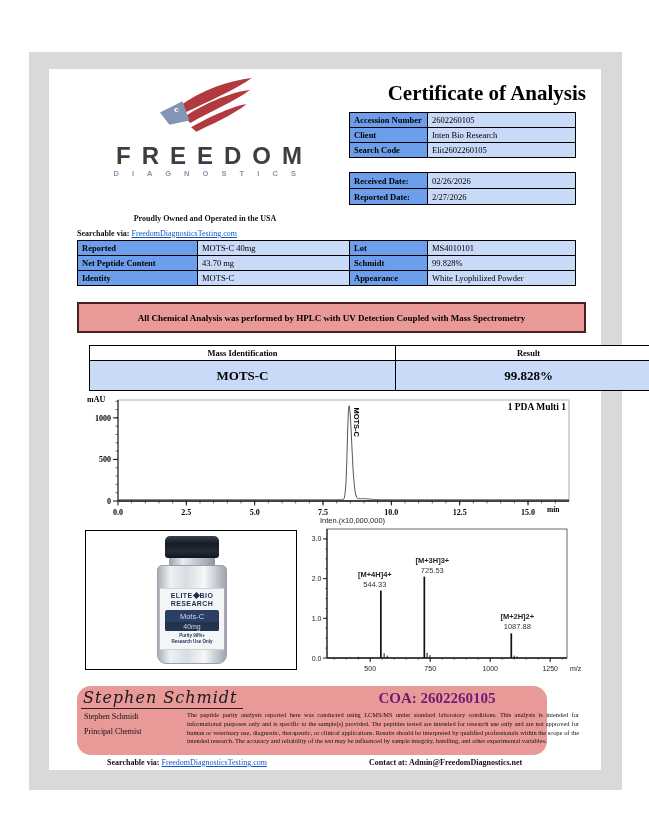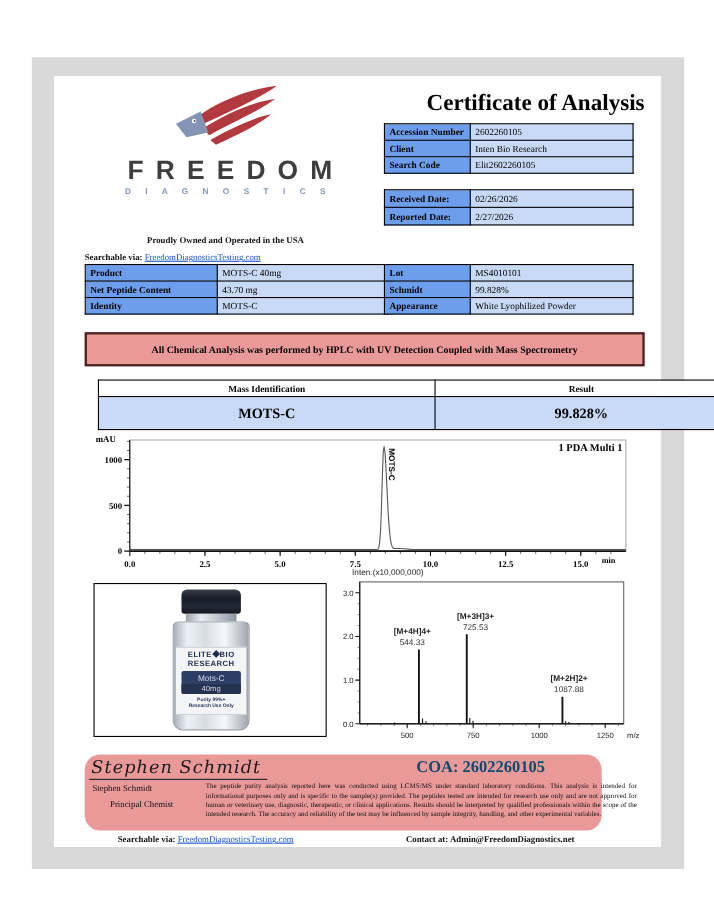--- a/index.html
+++ b/index.html
@@ -58,23 +58,23 @@
   .vial .brand .sep-icon { display:inline-block; width:5px; height:5px; background:#1d2b4f; transform:rotate(45deg); margin:0 1px; }
   .vial .band { margin:3px auto 0; width:54px; background:#2d3e66; color:#cfd6e6; font-family:"Liberation Sans", sans-serif; border-radius:2px; }
   .vial .band .prod { font-size:7.5px; padding-top:2px; }
   .vial .band .dose { font-size:7px; background:#23324f; margin-top:1px; border-radius:0 0 2px 2px; padding:1px 0; }
   .vial .fine { font-family:"Liberation Sans", sans-serif; font-size:4.5px; font-weight:700; color:#25335a; margin-top:2px; line-height:1.3; }
 
   
   .sig-section { position:absolute; left:28px; top:617px; width:470px; height:69px; background:var(--pink,#ea9999);border-radius:14px; }
   .sig-script { position:absolute; left:4px; top:2px; font-family:"DejaVu Serif", serif; font-style:italic; font-size:16px; color:#1a1a1a;
                 border-bottom:1.5px solid #222; padding:0 6px 1px 2px; letter-spacing:1px; }
-  .coa { position:absolute; left:240px; top:4px; width:240px; text-align:center; font-size:15px; font-weight:700; color:#0c4a6e; }
+  .coa { position:absolute; left:240px; top:4px; width:240px; text-align:center; font-size:15px; font-weight:700; color:#701a75; }
   .sig-name  { position:absolute; left:7px; top:26px; font-size:8px; color:#111; }
-  .sig-title { position:absolute; left:23px; top:41px; font-size:8px; color:#111; }
+  .sig-title { position:absolute; left:7px; top:41px; font-size:8px; color:#111; }
   .disclaimer { position:absolute; left:110px; top:25px; width:392px; font-size:6.4px; line-height:1.38; color:#111; text-align:justify; }
 
   .footer { position:absolute; left:28px; top:689px; width:509px; font-size:8px; font-weight:700; color:#111; }
   .footer .f-left  { position:absolute; left:30px; }
   .footer .f-right { position:absolute; left:292px; }
 </style>
 </head>
 <body>
 
 <div class="stage">
@@ -139,21 +139,21 @@
     </tbody>
       </table>
 
     <table class="info" id="tbl-product">
       <colgroup>
           <col style="width:120px">
           <col>
         </colgroup>
       <tbody>
           <tr>
-            <td class="lbl">Product</td>
+            <td class="lbl">Reported</td>
             <td class="val">MOTS-C 40mg</td>
           </tr>
       <tr>
             <td class="lbl">Net Peptide Content</td>
             <td class="val">43.70 mg</td>
           </tr>
       <tr>
             <td class="lbl">Identity</td>
             <td class="val">MOTS-C</td>
           </tr>

